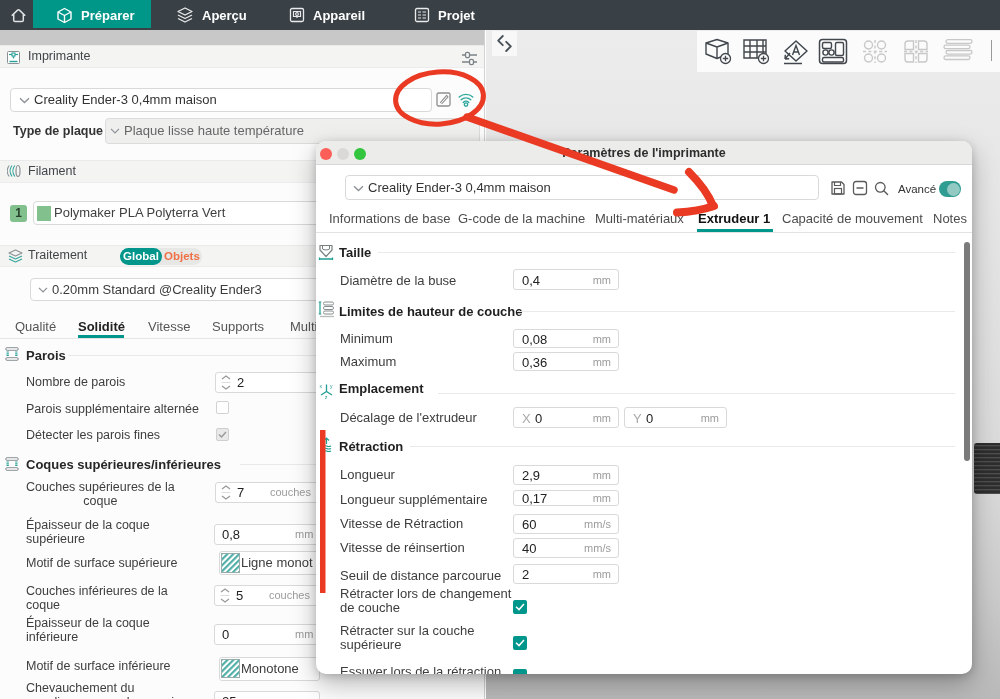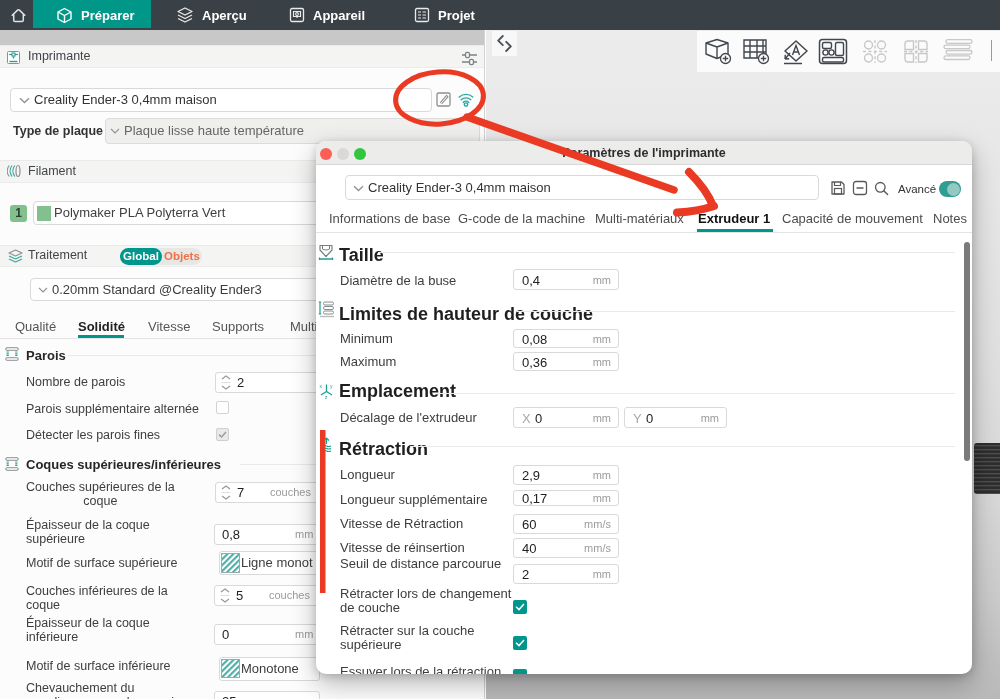--- a/index.html
+++ b/index.html
@@ -30,21 +30,21 @@
 .divline{position:absolute;height:1px;background:#e9e9e9;}
 .cb{position:absolute;width:13px;height:13px;border:1px solid #d2d2d2;border-radius:2px;background:#fff;}
 .cbg{background:#e9e9e9;border-color:#cfcfcf;}
 .cbt{position:absolute;width:14px;height:14px;border-radius:2px;background:#00968b;}
 
 #modal{position:absolute;left:316px;top:141px;width:656px;height:533px;background:#fff;border-radius:10px;box-shadow:0 10px 26px rgba(0,0,0,.27),0 2px 8px rgba(0,0,0,.17);overflow:hidden;}
 #mtitle{position:absolute;left:0;top:0;width:656px;height:24px;background:#ececeb;border-bottom:1px solid #d8d8d8;text-align:center;font-size:12.5px;font-weight:700;color:#2e2e2e;line-height:24px;}
 .light{position:absolute;top:7px;width:12px;height:12px;border-radius:50%;}
 .mtab{position:absolute;top:70px;height:21px;font-size:13px;color:#4c4c4c;white-space:nowrap;}
 .mlbl{position:absolute;font-size:13px;color:#3d3d3d;line-height:14px;white-space:nowrap;}
-.mhdr{position:absolute;font-size:18px;font-weight:700;color:#1f1f1f;white-space:nowrap;}
+.mhdr{position:absolute;font-size:13px;font-weight:700;color:#1f1f1f;white-space:nowrap;}
 .minp{position:absolute;background:#fff;border:1px solid #d9d9d9;border-radius:3px;font-size:13px;color:#222;width:106px;height:21px;}
 .minp .v{position:absolute;left:8px;top:50%;transform:translateY(-50%);}
 #scrollthumb{position:absolute;left:648px;top:101px;width:6px;height:219px;background:#7b7b7b;border-radius:3px;}
 
 #overlay{position:absolute;left:0;top:0;width:1000px;height:699px;z-index:60;pointer-events:none;}
 </style>
 </head>
 <body>
 <div id="stage">
 
@@ -428,21 +428,21 @@
     <div class="mlbl" style="left:24px;top:376px;">Vitesse de Rétraction</div>
     <div class="minp" style="left:197px;top:373px;height:20px;">
           <span class="v">60</span>
           <span class="unit">mm/s</span>
         </div>
     <div class="mlbl" style="left:24px;top:400px;">Vitesse de réinsertion</div>
     <div class="minp" style="left:197px;top:397px;height:20px;">
           <span class="v">40</span>
           <span class="unit">mm/s</span>
         </div>
-    <div class="mlbl" style="left:24px;top:416px;">Seuil de distance parcourue</div>
+    <div class="mlbl" style="left:24px;top:428px;">Seuil de distance parcourue</div>
     <div class="minp" style="left:197px;top:423px;height:20px;">
           <span class="v">2</span>
           <span class="unit">mm</span>
         </div>
     <div class="mlbl" style="left:24px;top:446px;">Rétracter lors de changement<br>de couche</div>
     <div class="cbt" style="left:197px;top:459px;"></div>
     <svg class="abs" style="left:199px;top:462px;" width="10" height="8" viewBox="0 0 10 8">
           <path d="M1 3.8 L4 6.6 L9 1" fill="none" stroke="#fff" stroke-width="1.5"></path>
         </svg>
     <div class="mlbl" style="left:24px;top:483px;">Rétracter sur la couche<br>supérieure</div>

